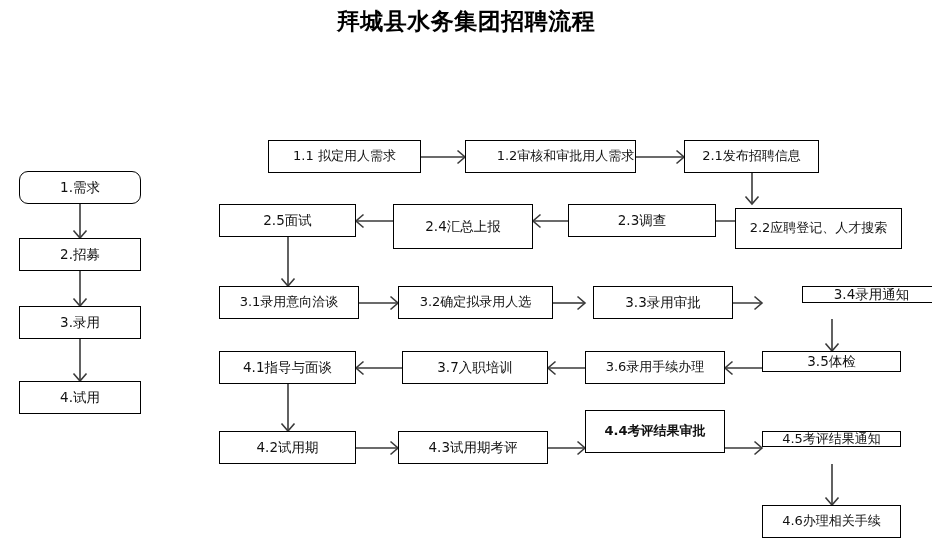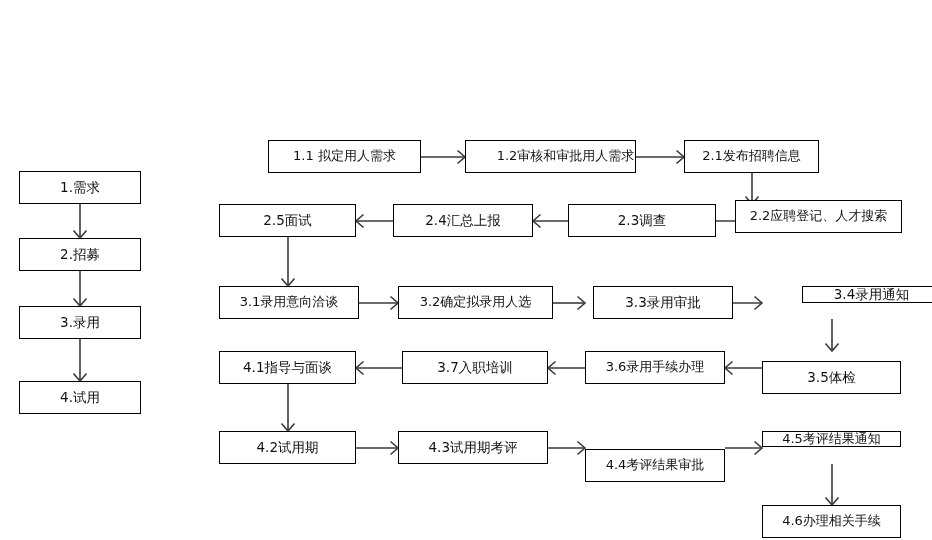--- a/index.html
+++ b/index.html
@@ -63,20 +63,21 @@
     stroke: #3a3a3a;
     stroke-width: 1.6;
     fill: none;
   }
 </style>
 </head>
 <body>
 
 <div id="canvas">
 
+  <div id="title">拜城县水务集团招聘流程</div>
 
   <svg id="edges" viewBox="0 0 932 540">
       <line x1="80" y1="204" x2="80" y2="238"></line>
       <path d="M 73.5 230.5 L 80 238 L 86.5 230.5" class="head"></path>
       <line x1="80" y1="271" x2="80" y2="306"></line>
       <path d="M 73.5 298.5 L 80 306 L 86.5 298.5" class="head"></path>
       <line x1="80" y1="339" x2="80" y2="381"></line>
       <path d="M 73.5 373.5 L 80 381 L 86.5 373.5" class="head"></path>
       <line x1="421" y1="157" x2="465" y2="157"></line>
       <path d="M 457.5 150.5 L 465 157 L 457.5 163.5" class="head"></path>
@@ -112,39 +113,39 @@
       <path d="M 390.5 441.5 L 398 448 L 390.5 454.5" class="head"></path>
       <line x1="548" y1="448" x2="585" y2="448"></line>
       <path d="M 577.5 441.5 L 585 448 L 577.5 454.5" class="head"></path>
       <line x1="725" y1="448" x2="762" y2="448"></line>
       <path d="M 754.5 441.5 L 762 448 L 754.5 454.5" class="head"></path>
       <line x1="832" y1="464" x2="832" y2="505"></line>
       <path d="M 825.5 497.5 L 832 505 L 838.5 497.5" class="head"></path>
     </svg>
 
   <div id="nodes">
-      <div class="node" style="left: 19px; top: 171px; width: 122px; height: 33px;">1.需求</div>
+      <div class="node" style="left: 19px; top: 171px; width: 122px; height: 33px; border-radius: 9px;">1.需求</div>
       <div class="node" style="left: 19px; top: 238px; width: 122px; height: 33px;">2.招募</div>
       <div class="node" style="left: 19px; top: 306px; width: 122px; height: 33px;">3.录用</div>
       <div class="node" style="left: 19px; top: 381px; width: 122px; height: 33px;">4.试用</div>
       <div class="node small" style="left: 268px; top: 140px; width: 153px; height: 33px;">1.1 拟定用人需求</div>
       <div class="node small" style="left: 465px; top: 140px; width: 171px; height: 33px; padding-left: 30px;">1.2审核和审批用人需求</div>
       <div class="node small" style="left: 684px; top: 140px; width: 135px; height: 33px;">2.1发布招聘信息</div>
-      <div class="node small" style="left: 735px; top: 200px; width: 167px; height: 33px;">2.2应聘登记、人才搜索</div>
+      <div class="node small" style="left: 735px; top: 208px; width: 167px; height: 41px;">2.2应聘登记、人才搜索</div>
       <div class="node" style="left: 568px; top: 204px; width: 148px; height: 33px;">2.3调查</div>
-      <div class="node" style="left: 393px; top: 204px; width: 140px; height: 33px;">2.4汇总上报</div>
+      <div class="node" style="left: 393px; top: 204px; width: 140px; height: 45px;">2.4汇总上报</div>
       <div class="node" style="left: 219px; top: 204px; width: 137px; height: 33px;">2.5面试</div>
       <div class="node small" style="left: 219px; top: 286px; width: 140px; height: 33px;">3.1录用意向洽谈</div>
       <div class="node small" style="left: 398px; top: 286px; width: 155px; height: 33px;">3.2确定拟录用人选</div>
       <div class="node" style="left: 593px; top: 286px; width: 140px; height: 33px;">3.3录用审批</div>
       <div class="node" style="left: 802px; top: 286px; width: 139px; height: 17px;">3.4录用通知</div>
-      <div class="node" style="left: 762px; top: 361px; width: 139px; height: 33px;">3.5体检</div>
+      <div class="node" style="left: 762px; top: 351px; width: 139px; height: 21px;">3.5体检</div>
       <div class="node small" style="left: 585px; top: 351px; width: 140px; height: 33px;">3.6录用手续办理</div>
       <div class="node" style="left: 402px; top: 351px; width: 146px; height: 33px;">3.7入职培训</div>
       <div class="node" style="left: 219px; top: 351px; width: 137px; height: 33px;">4.1指导与面谈</div>
       <div class="node" style="left: 219px; top: 431px; width: 137px; height: 33px;">4.2试用期</div>
       <div class="node" style="left: 398px; top: 431px; width: 150px; height: 33px;">4.3试用期考评</div>
-      <div class="node small" style="left: 585px; top: 449px; width: 140px; height: 33px;">4.4考评结果审批</div>
+      <div class="node small" style="left: 585px; top: 410px; width: 140px; height: 43px; font-weight: bold;">4.4考评结果审批</div>
       <div class="node small" style="left: 762px; top: 431px; width: 139px; height: 16px;">4.5考评结果通知</div>
       <div class="node small" style="left: 762px; top: 505px; width: 139px; height: 33px;">4.6办理相关手续</div>
     </div>
 
 </div>
 
 </body></html>

